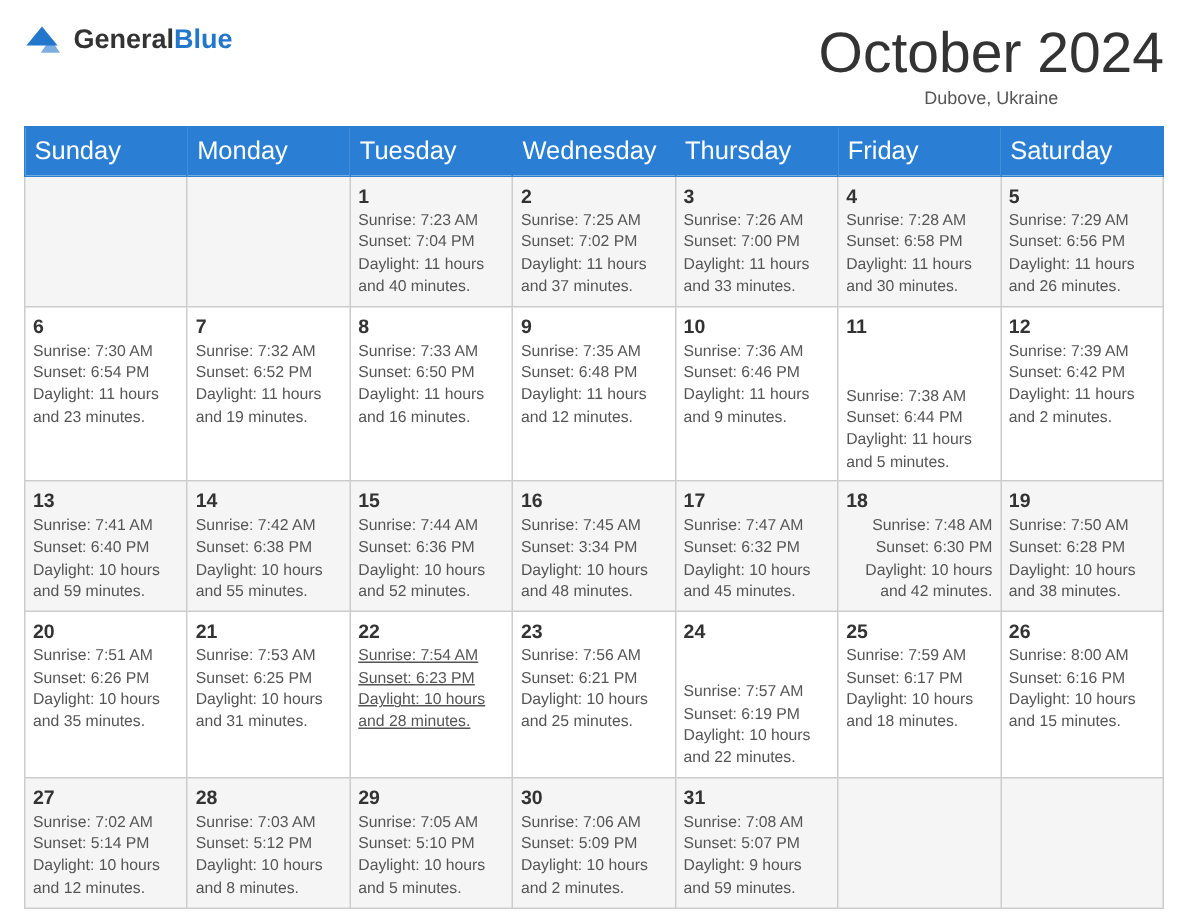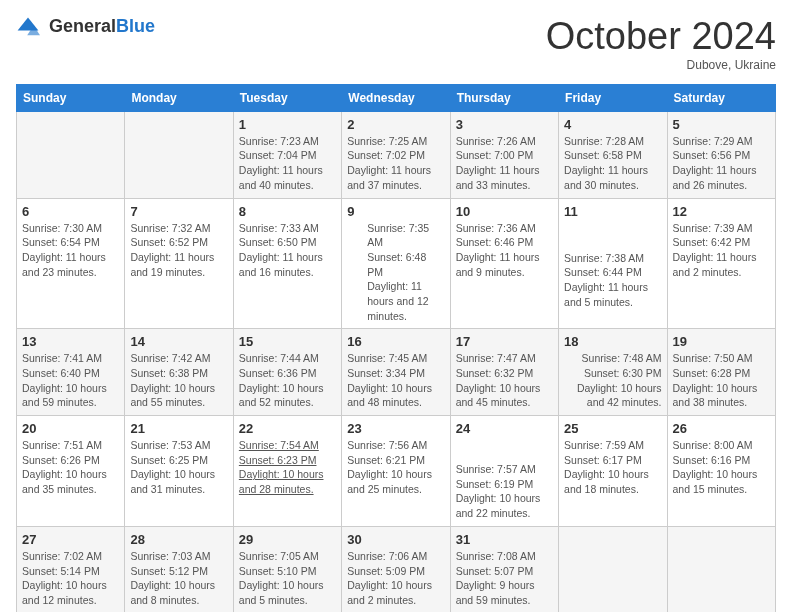--- a/index.html
+++ b/index.html
@@ -29,21 +29,21 @@
     .logo-text-blue {
       font-size: 18px;
       font-weight: bold;
       color: #2277cc;
     }
     .logo-icon {
       width: 24px;
       height: 24px;
     }
     .title-block {
-      text-align: right;
+      text-align: center;
     }
     .month-title {
       font-size: 38px;
       font-weight: 300;
       color: #333;
       line-height: 1.1;
     }
     .location-title {
       font-size: 12px;
       color: #555;
@@ -51,22 +51,22 @@
     .calendar {
       width: 100%;
       border-collapse: collapse;
       font-size: 11px;
     }
     .calendar th {
       background-color: #2a7fd4;
       color: #fff;
       text-align: left;
       padding: 6px 6px;
-      font-size: 12px;
-      font-weight: bold;
+      font-size: 17px;
+      font-weight: normal;
       border: 1px solid #2a7fd4;
     }
     .calendar td {
       border: 1px solid #ccc;
       vertical-align: top;
       padding: 5px 5px;
       width: 14.28%;
       height: 80px;
       background: #fff;
     }
@@ -172,21 +172,21 @@
 Daylight: 11 hours and 19 minutes.</div>
         </td>
         <td>
           <span class="day-number">8</span>
           <div class="day-info" style="white-space: pre-line;">Sunrise: 7:33 AM
 Sunset: 6:50 PM
 Daylight: 11 hours and 16 minutes.</div>
         </td>
         <td>
           <span class="day-number">9</span>
-          <div class="day-info" style="white-space: pre-line; margin-left: 20px;">Sunrise: 7:35 AM
+          <div class="day-info" style="white-space: pre-line;">Sunrise: 7:35 AM
 Sunset: 6:48 PM
 Daylight: 11 hours and 12 minutes.</div>
         </td>
         <td>
           <span class="day-number">10</span>
           <div class="day-info" style="white-space: pre-line;">Sunrise: 7:36 AM
 Sunset: 6:46 PM
 Daylight: 11 hours and 9 minutes.</div>
         </td>
         <td>

